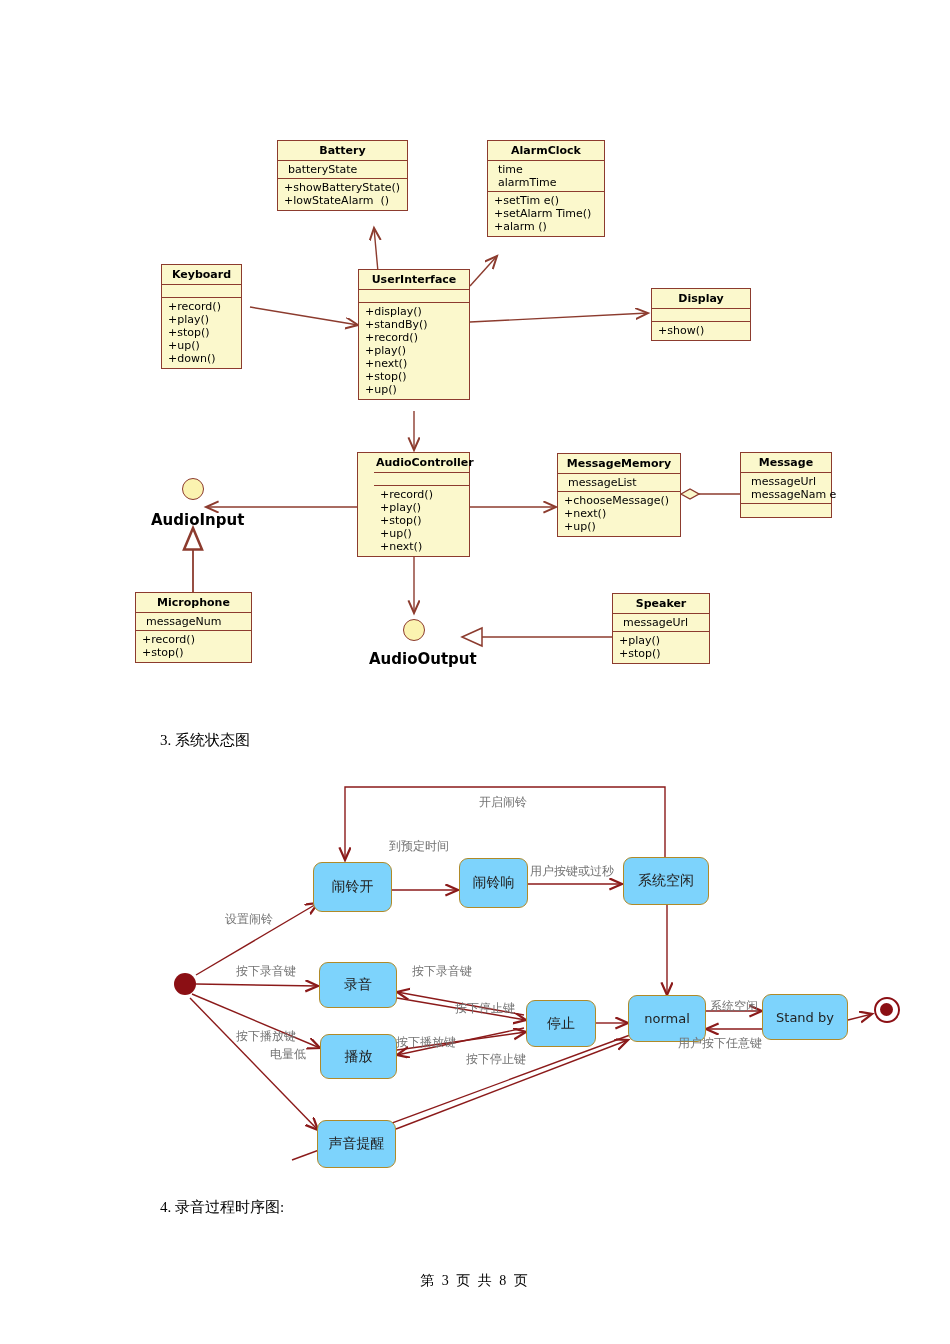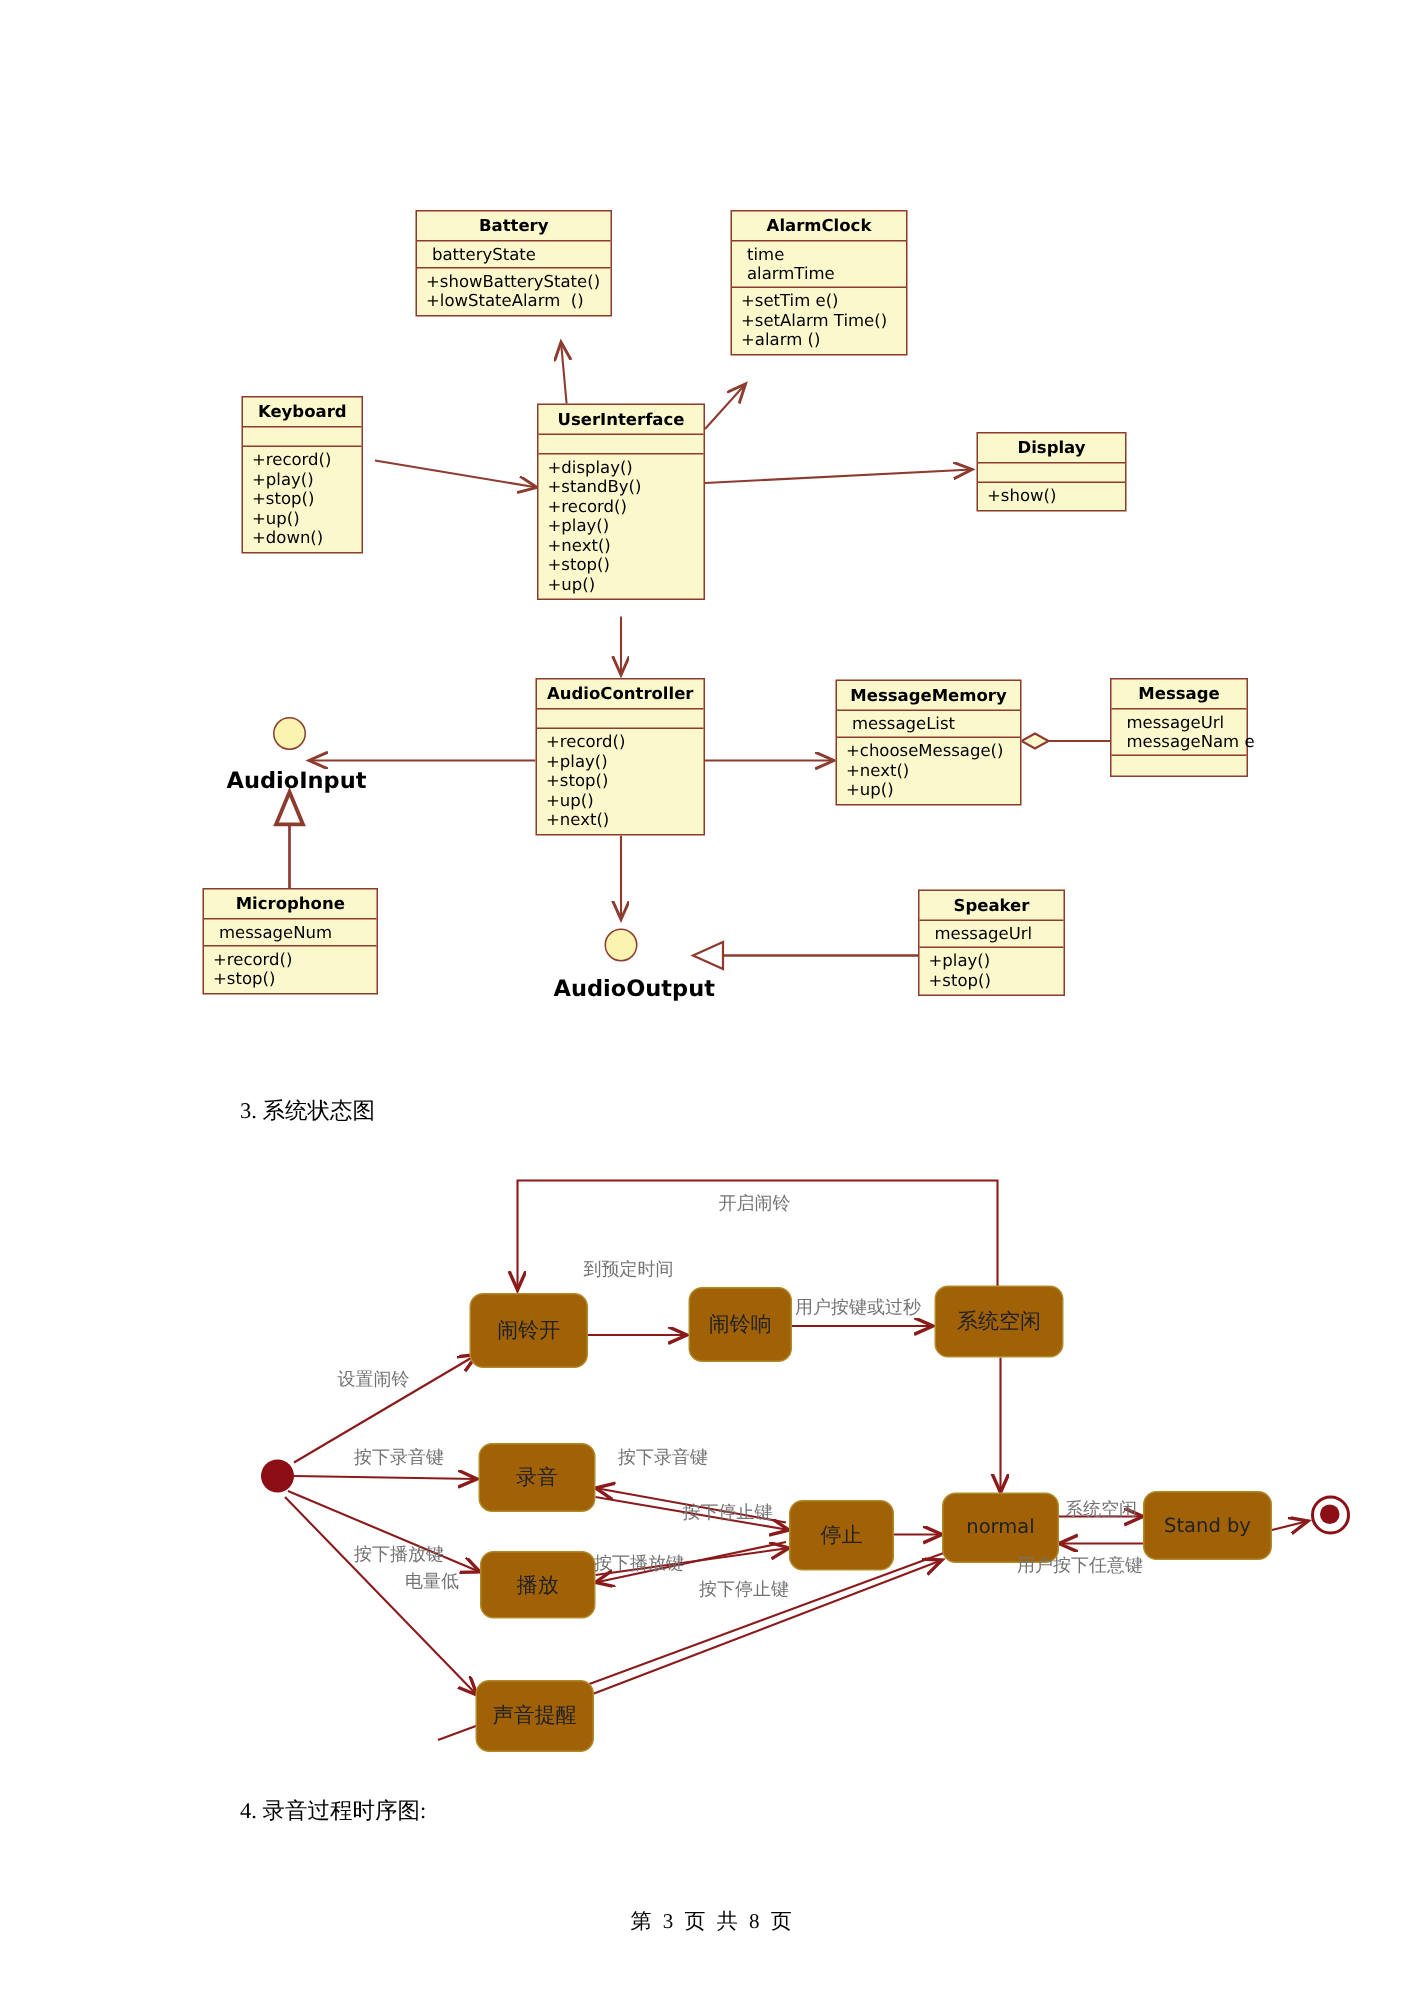--- a/index.html
+++ b/index.html
@@ -36,21 +36,21 @@
     position:absolute;width:22px;height:22px;border-radius:50%;
     background:#fbf3b0;border:1.5px solid #8c3b2e;box-sizing:border-box;
   }
   .iflabel{
     position:absolute;font-family:"DejaVu Sans","Liberation Sans",sans-serif;
     font-size:15px;font-weight:bold;white-space:nowrap;
   }
 
   
   .state{
-    position:absolute;background:#a16207;border:1.5px solid #b08a28;
+    position:absolute;background:#7dd3fc;border:1.5px solid #b08a28;
     border-radius:9px;box-sizing:border-box;
     display:flex;align-items:center;justify-content:center;
     font-family:"Liberation Serif","DejaVu Serif",serif;font-size:14px;
     color:#222;
   }
   .state.latin{font-family:"DejaVu Sans","Liberation Sans",sans-serif;font-size:13px;}
   .initdot{
     position:absolute;width:22px;height:22px;border-radius:50%;
     background:#8b0f14;
   }
@@ -210,21 +210,21 @@
   </div>
 
   <div class="uml" style="left:651px;top:288px;width:100px;">
     <div class="hdr">Display</div>
     <div class="attrs empty"></div>
     <div class="ops">
       <div>+show()</div>
     </div>
   </div>
 
-  <div class="uml" style="left:357px;top:452px;width:113px;">
+  <div class="uml" style="left:357px;top:452px;width:113px;padding-left:16px;">
     <div class="hdr">AudioController</div>
     <div class="attrs empty"></div>
     <div class="ops">
       <div>+record()</div>
       <div>+play()</div>
       <div>+stop()</div>
       <div>+up()</div>
       <div>+next()</div>
     </div>
   </div>

